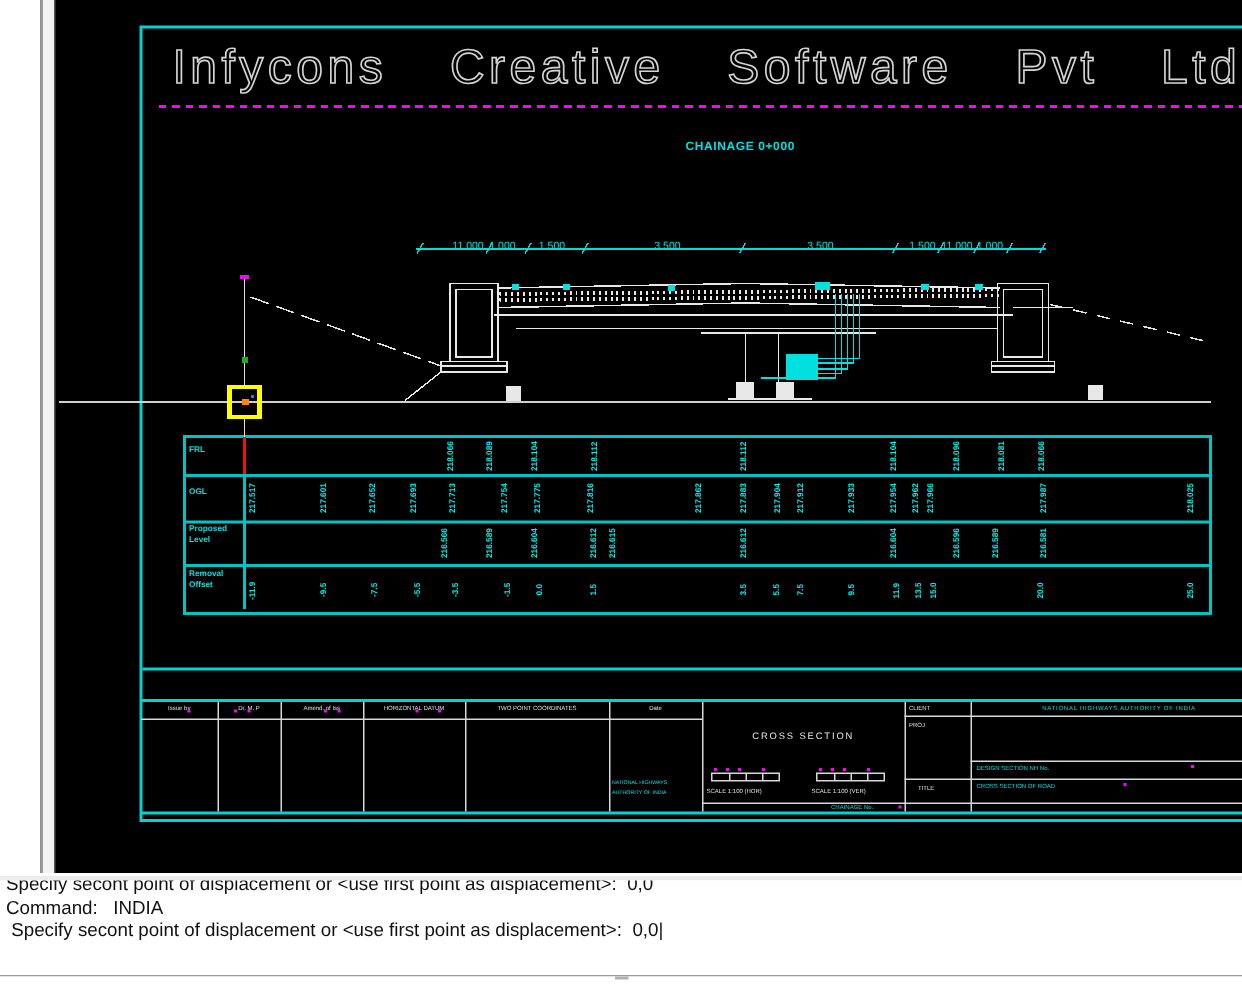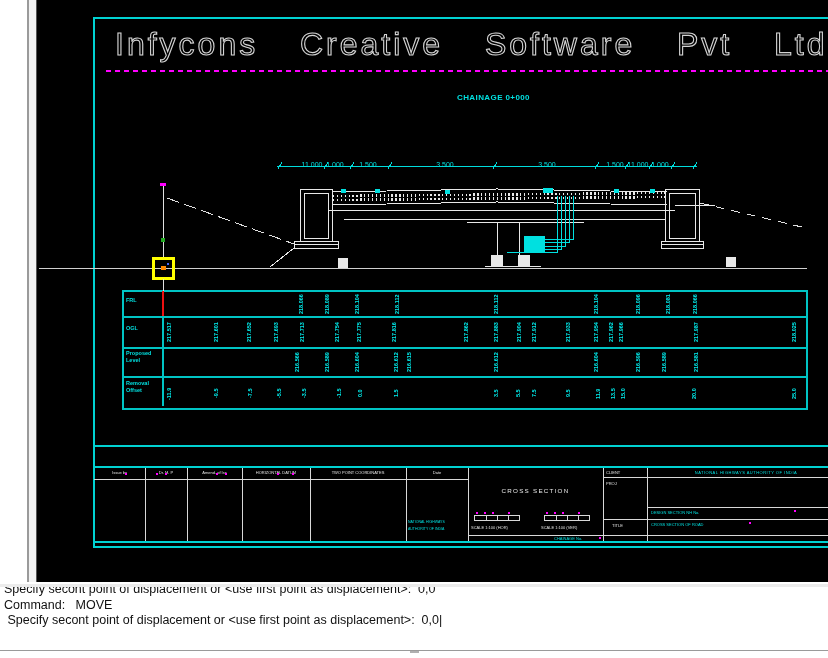--- a/index.html
+++ b/index.html
@@ -257,17 +257,17 @@
         <rect x="140" y="263" width="2" height="2" fill="#4466ff"></rect>
         <line x1="136" y1="279" x2="136" y2="291" stroke="#e0e0e0"></line>
         <line x1="136" y1="291" x2="136" y2="316" stroke="#ee1111" stroke-width="2"></line>
       </g>
     </svg>
     <div id="left-strip"></div>
   </div>
 
   <div id="cmd-white"></div>
   <div id="cmd-gap"></div>
-  <div id="cmd-lines"><div>Specify secont point of displacement or &lt;use first point as displacement&gt;:  0,0</div><div>Command:   MOVE</div><div> Specify secont point of displacement or &lt;use first point as displacement&gt;:  0,0|</div></div>
+  <div id="cmd-lines"><div>Specify secont point of displacement or &lt;use first point as displacement&gt;:  0,0</div><div>Command:   INDIA</div><div> Specify secont point of displacement or &lt;use first point as displacement&gt;:  0,0|</div></div>
   <div id="cmd-div"></div>
   <div id="cmd-bottom"></div>
   <div id="cmd-tick"></div>
 </div>
 
 </body></html>

